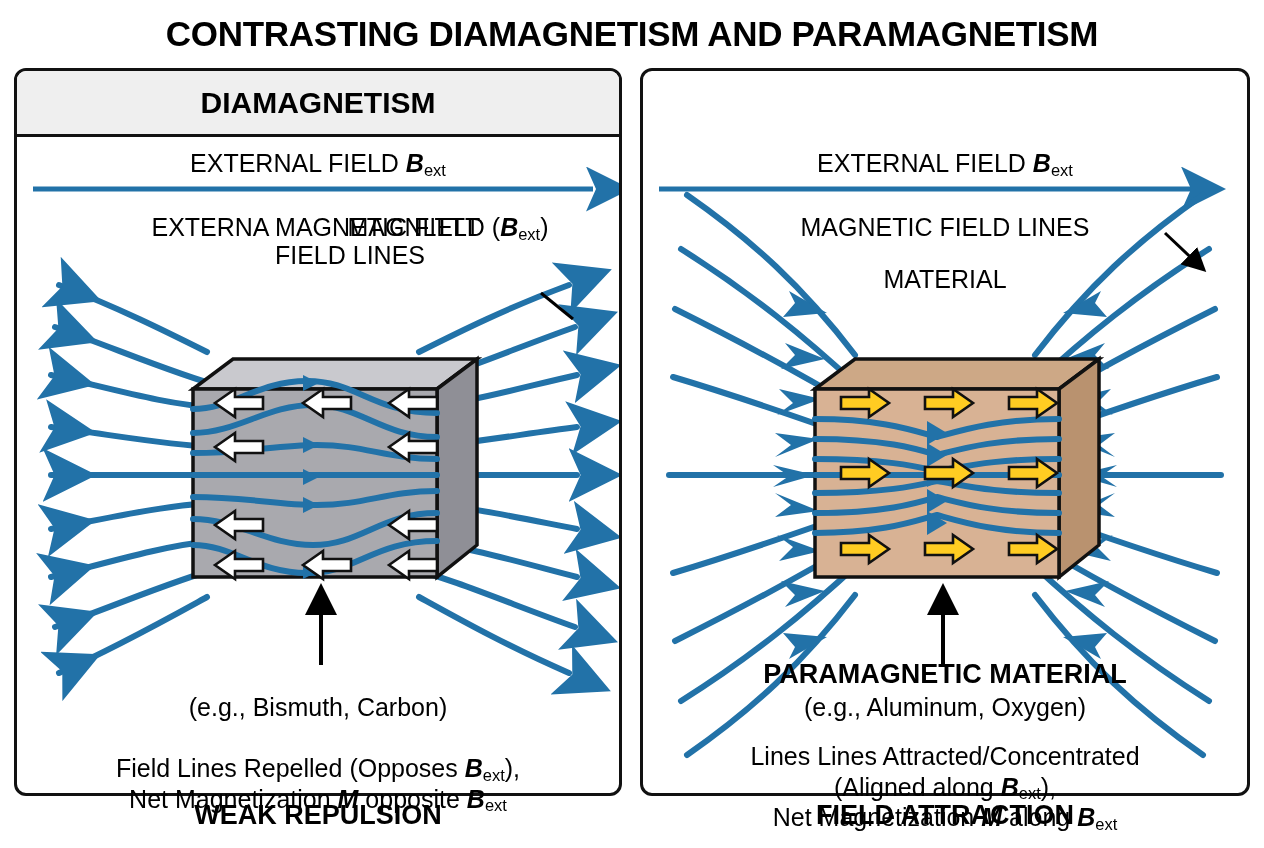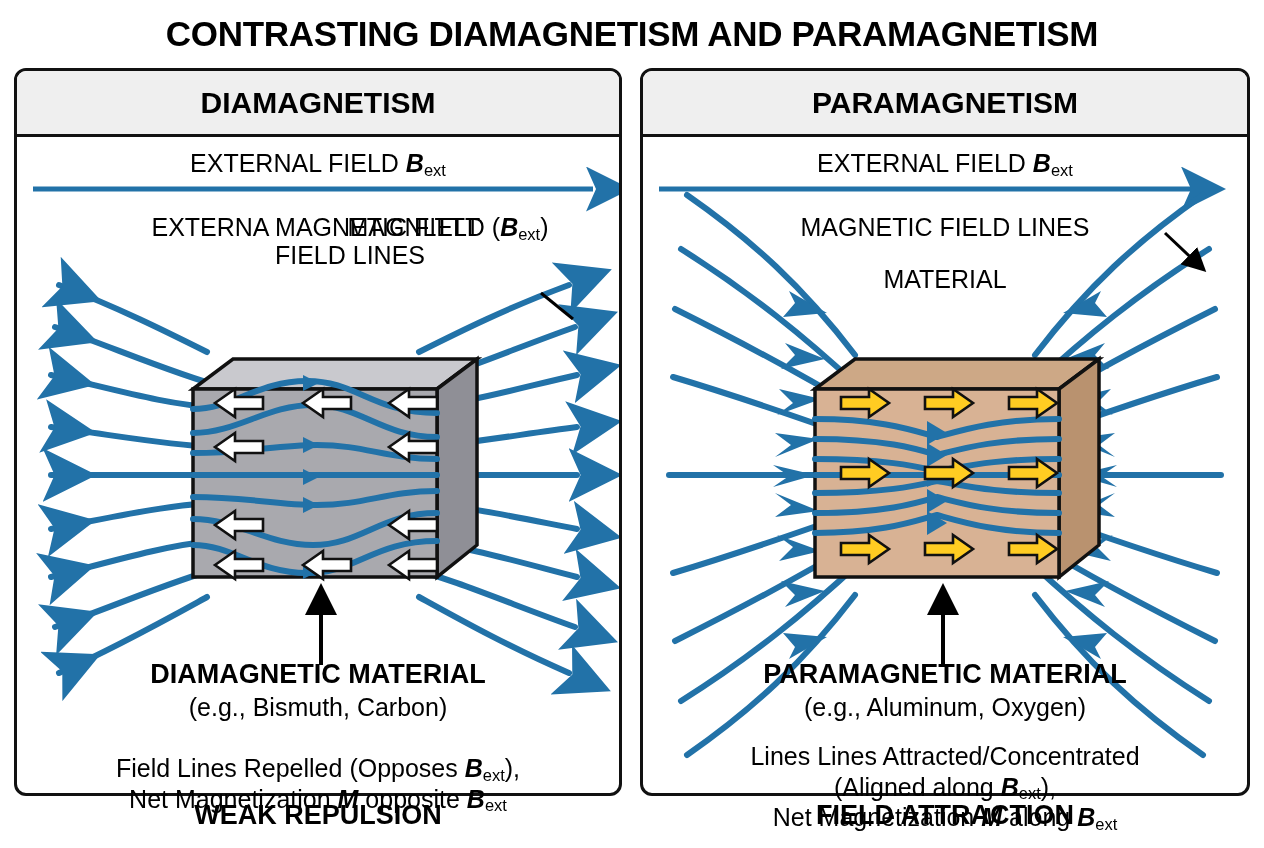--- a/index.html
+++ b/index.html
@@ -143,36 +143,34 @@
     <div class="lbl ext-label" style="left:0;top:12px;width:602px;">
       <span>EXTERNAL FIELD</span>
       <span class="bi">B</span><sub>ext</sub>
     </div>
 
     <div class="lbl fl-label" style="left:0;top:76px;width:666px;">
       <span class="garble"><span>EXTERNA MAGNETIC FIELD (</span><span class="bi">B</span><sub>ext</sub>)<span class="ghost" style="left: 196px;">MAGNLTTT</span></span><br>
       <span>FIELD LINES</span>
     </div>
 
-    <div class="lbl mat-title" style="left:0;top:522px;width:602px;">DIAMAGNETIC MATERIAL</div>
     <div class="lbl mat-sub" style="left:0;top:556px;width:602px;">(e.g., Bismuth, Carbon)</div>
 
     <div class="lbl desc" style="left:0;top:616px;width:602px;">
       <span>Field Lines Repelled (Opposes</span>
       <span class="bi">B</span><sub>ext</sub><span>),</span><br>
       <span>Net Magnetization</span>
       <span class="bi">M</span>
       <span>opposite</span>
       <span class="bi">B</span><sub>ext</sub>
     </div>
   </div>
 </div>
 
 <div class="panel" id="panel-para">
-  <div class="panel-header">PARAMAGNETISM</div>
   <div class="panel-body">
     <div class="stage">
       <svg width="604" height="659" viewBox="0 0 604 659">
         <defs>
           <marker id="ah-par-r" markerWidth="9" markerHeight="9" refX="7.6" refY="4.5" orient="auto">
             <path d="M0,0 L9,4.5 L0,9 L2,4.5 Z" fill="#2272a8"></path>
           </marker>
           <marker id="ah-par-l" markerWidth="9" markerHeight="9" refX="7.6" refY="4.5" orient="auto">
             <path d="M0,0 L9,4.5 L0,9 L2,4.5 Z" fill="#2272a8"></path>
           </marker>

